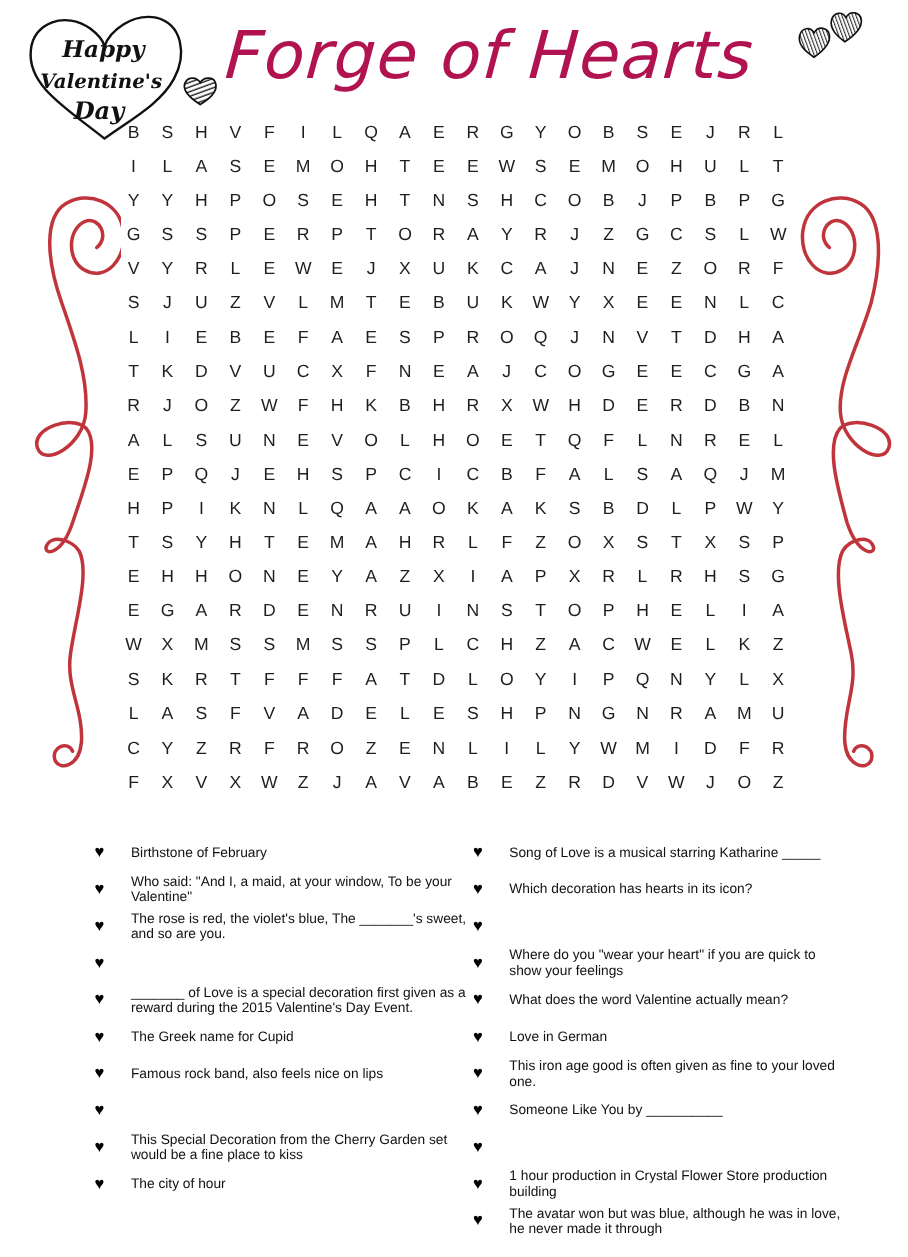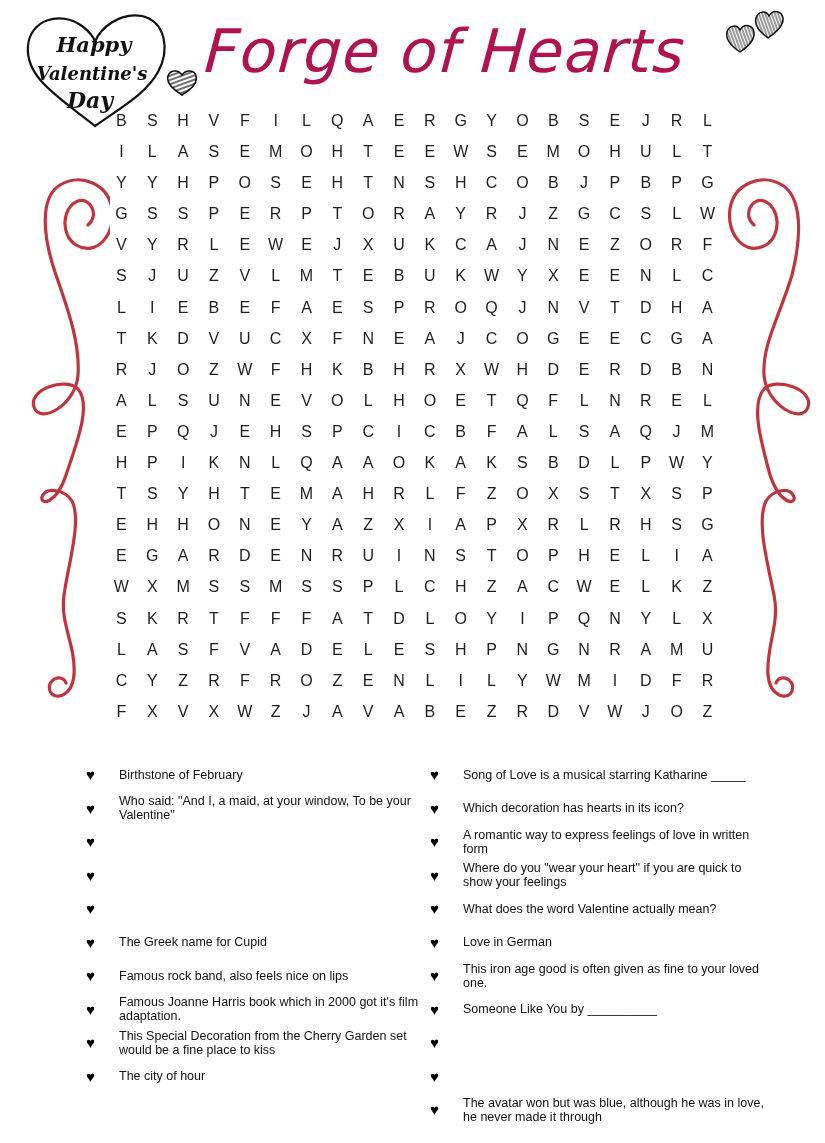--- a/index.html
+++ b/index.html
@@ -478,38 +478,39 @@
     <div class="clue">
       <span class="bullet">♥</span>
       <span class="text">Birthstone of February</span>
     </div>
     <div class="clue">
       <span class="bullet">♥</span>
       <span class="text">Who said: "And I, a maid, at your window, To be your Valentine"</span>
     </div>
     <div class="clue">
       <span class="bullet">♥</span>
-    </div>
-    <div class="clue">
-      <span class="bullet">♥</span>
-    </div>
-    <div class="clue">
-      <span class="bullet">♥</span>
+      <span class="text">The rose is red, the violet's blue, The _______'s sweet, and so are you.</span>
+    </div>
+    <div class="clue">
+      <span class="bullet">♥</span>
+    </div>
+    <div class="clue">
+      <span class="bullet">♥</span>
+      <span class="text">_______ of Love is a special decoration first given as a reward during the 2015 Valentine's Day Event.</span>
     </div>
     <div class="clue">
       <span class="bullet">♥</span>
       <span class="text">The Greek name for Cupid</span>
     </div>
     <div class="clue">
       <span class="bullet">♥</span>
       <span class="text">Famous rock band, also feels nice on lips</span>
     </div>
     <div class="clue">
       <span class="bullet">♥</span>
-      <span class="text">Famous Joanne Harris book which in 2000 got it's film adaptation.</span>
     </div>
     <div class="clue">
       <span class="bullet">♥</span>
       <span class="text">This Special Decoration from the Cherry Garden set would be a fine place to kiss</span>
     </div>
     <div class="clue">
       <span class="bullet">♥</span>
       <span class="text">The city of hour</span>
     </div>
   </div>
@@ -517,21 +518,20 @@
     <div class="clue">
       <span class="bullet">♥</span>
       <span class="text">Song of Love is a musical starring Katharine _____</span>
     </div>
     <div class="clue">
       <span class="bullet">♥</span>
       <span class="text">Which decoration has hearts in its icon?</span>
     </div>
     <div class="clue">
       <span class="bullet">♥</span>
-      <span class="text">A romantic way to express feelings of love in written form</span>
     </div>
     <div class="clue">
       <span class="bullet">♥</span>
       <span class="text">Where do you "wear your heart" if you are quick to show your feelings</span>
     </div>
     <div class="clue">
       <span class="bullet">♥</span>
       <span class="text">What does the word Valentine actually mean?</span>
     </div>
     <div class="clue">
@@ -544,18 +544,19 @@
     </div>
     <div class="clue">
       <span class="bullet">♥</span>
       <span class="text">Someone Like You by __________</span>
     </div>
     <div class="clue">
       <span class="bullet">♥</span>
     </div>
     <div class="clue">
       <span class="bullet">♥</span>
+      <span class="text">1 hour production in Crystal Flower Store production building</span>
     </div>
     <div class="clue">
       <span class="bullet">♥</span>
       <span class="text">The avatar won but was blue, although he was in love, he never made it through</span>
     </div>
   </div>
 
 </body></html>

